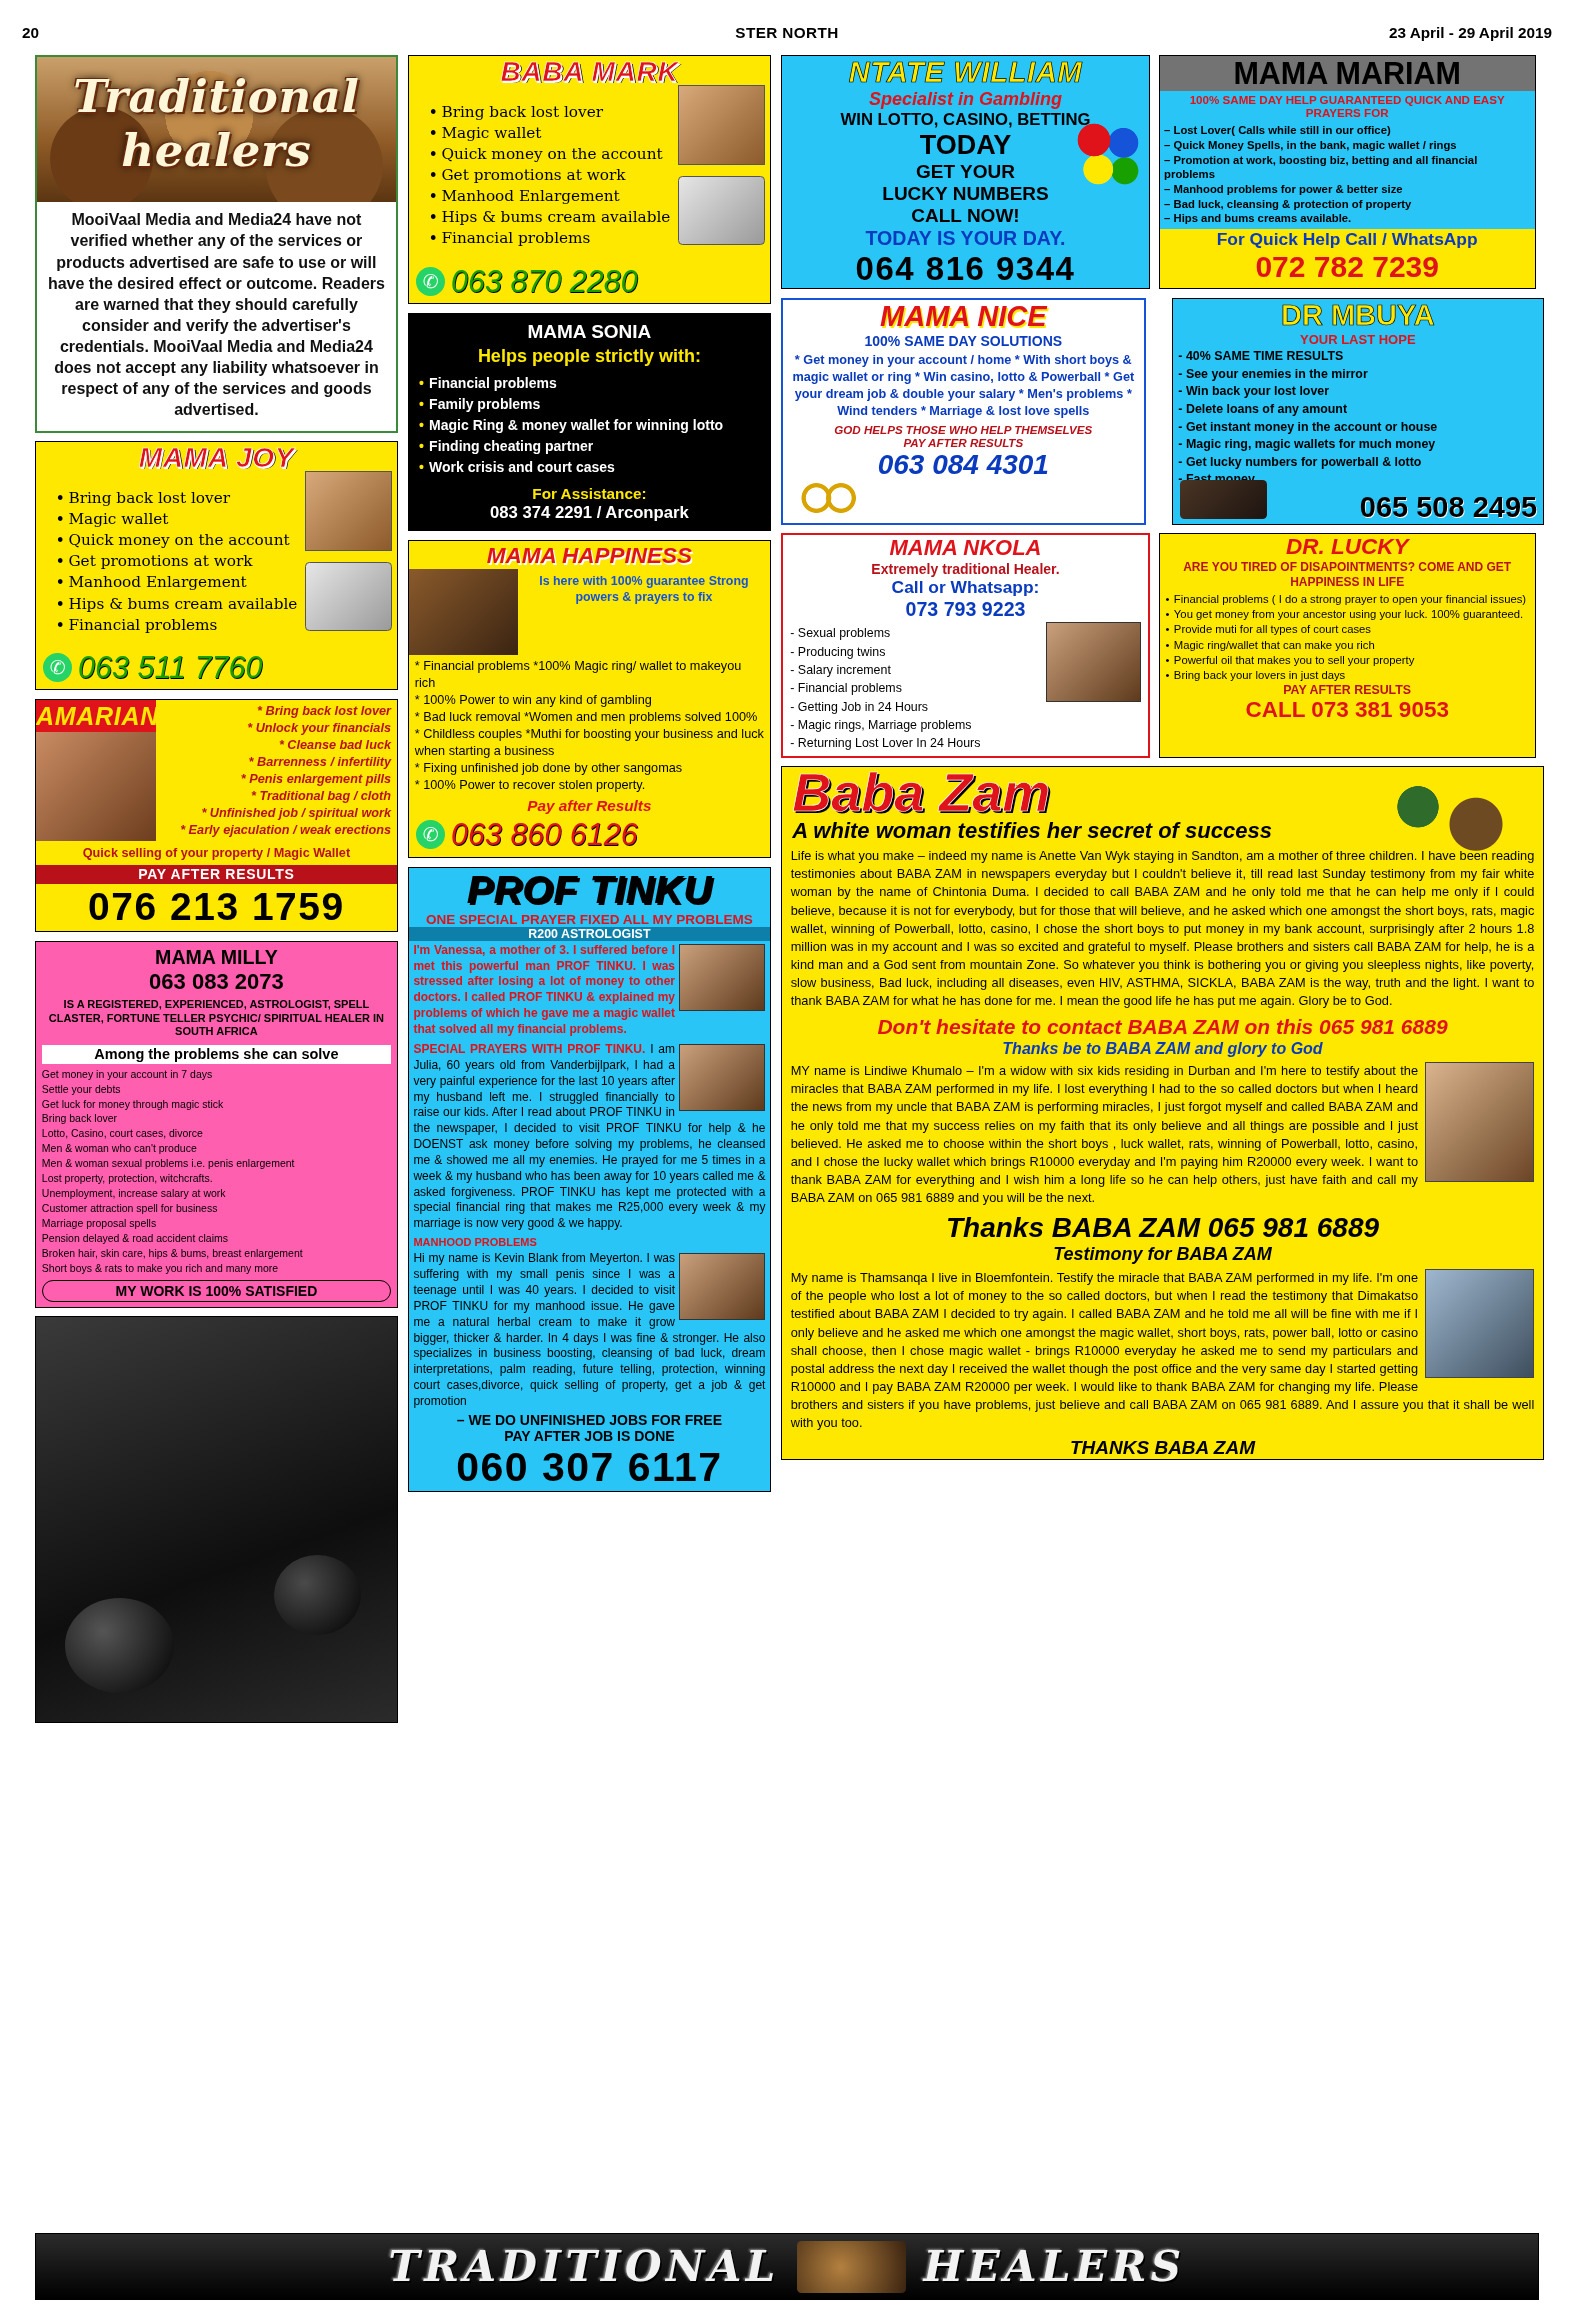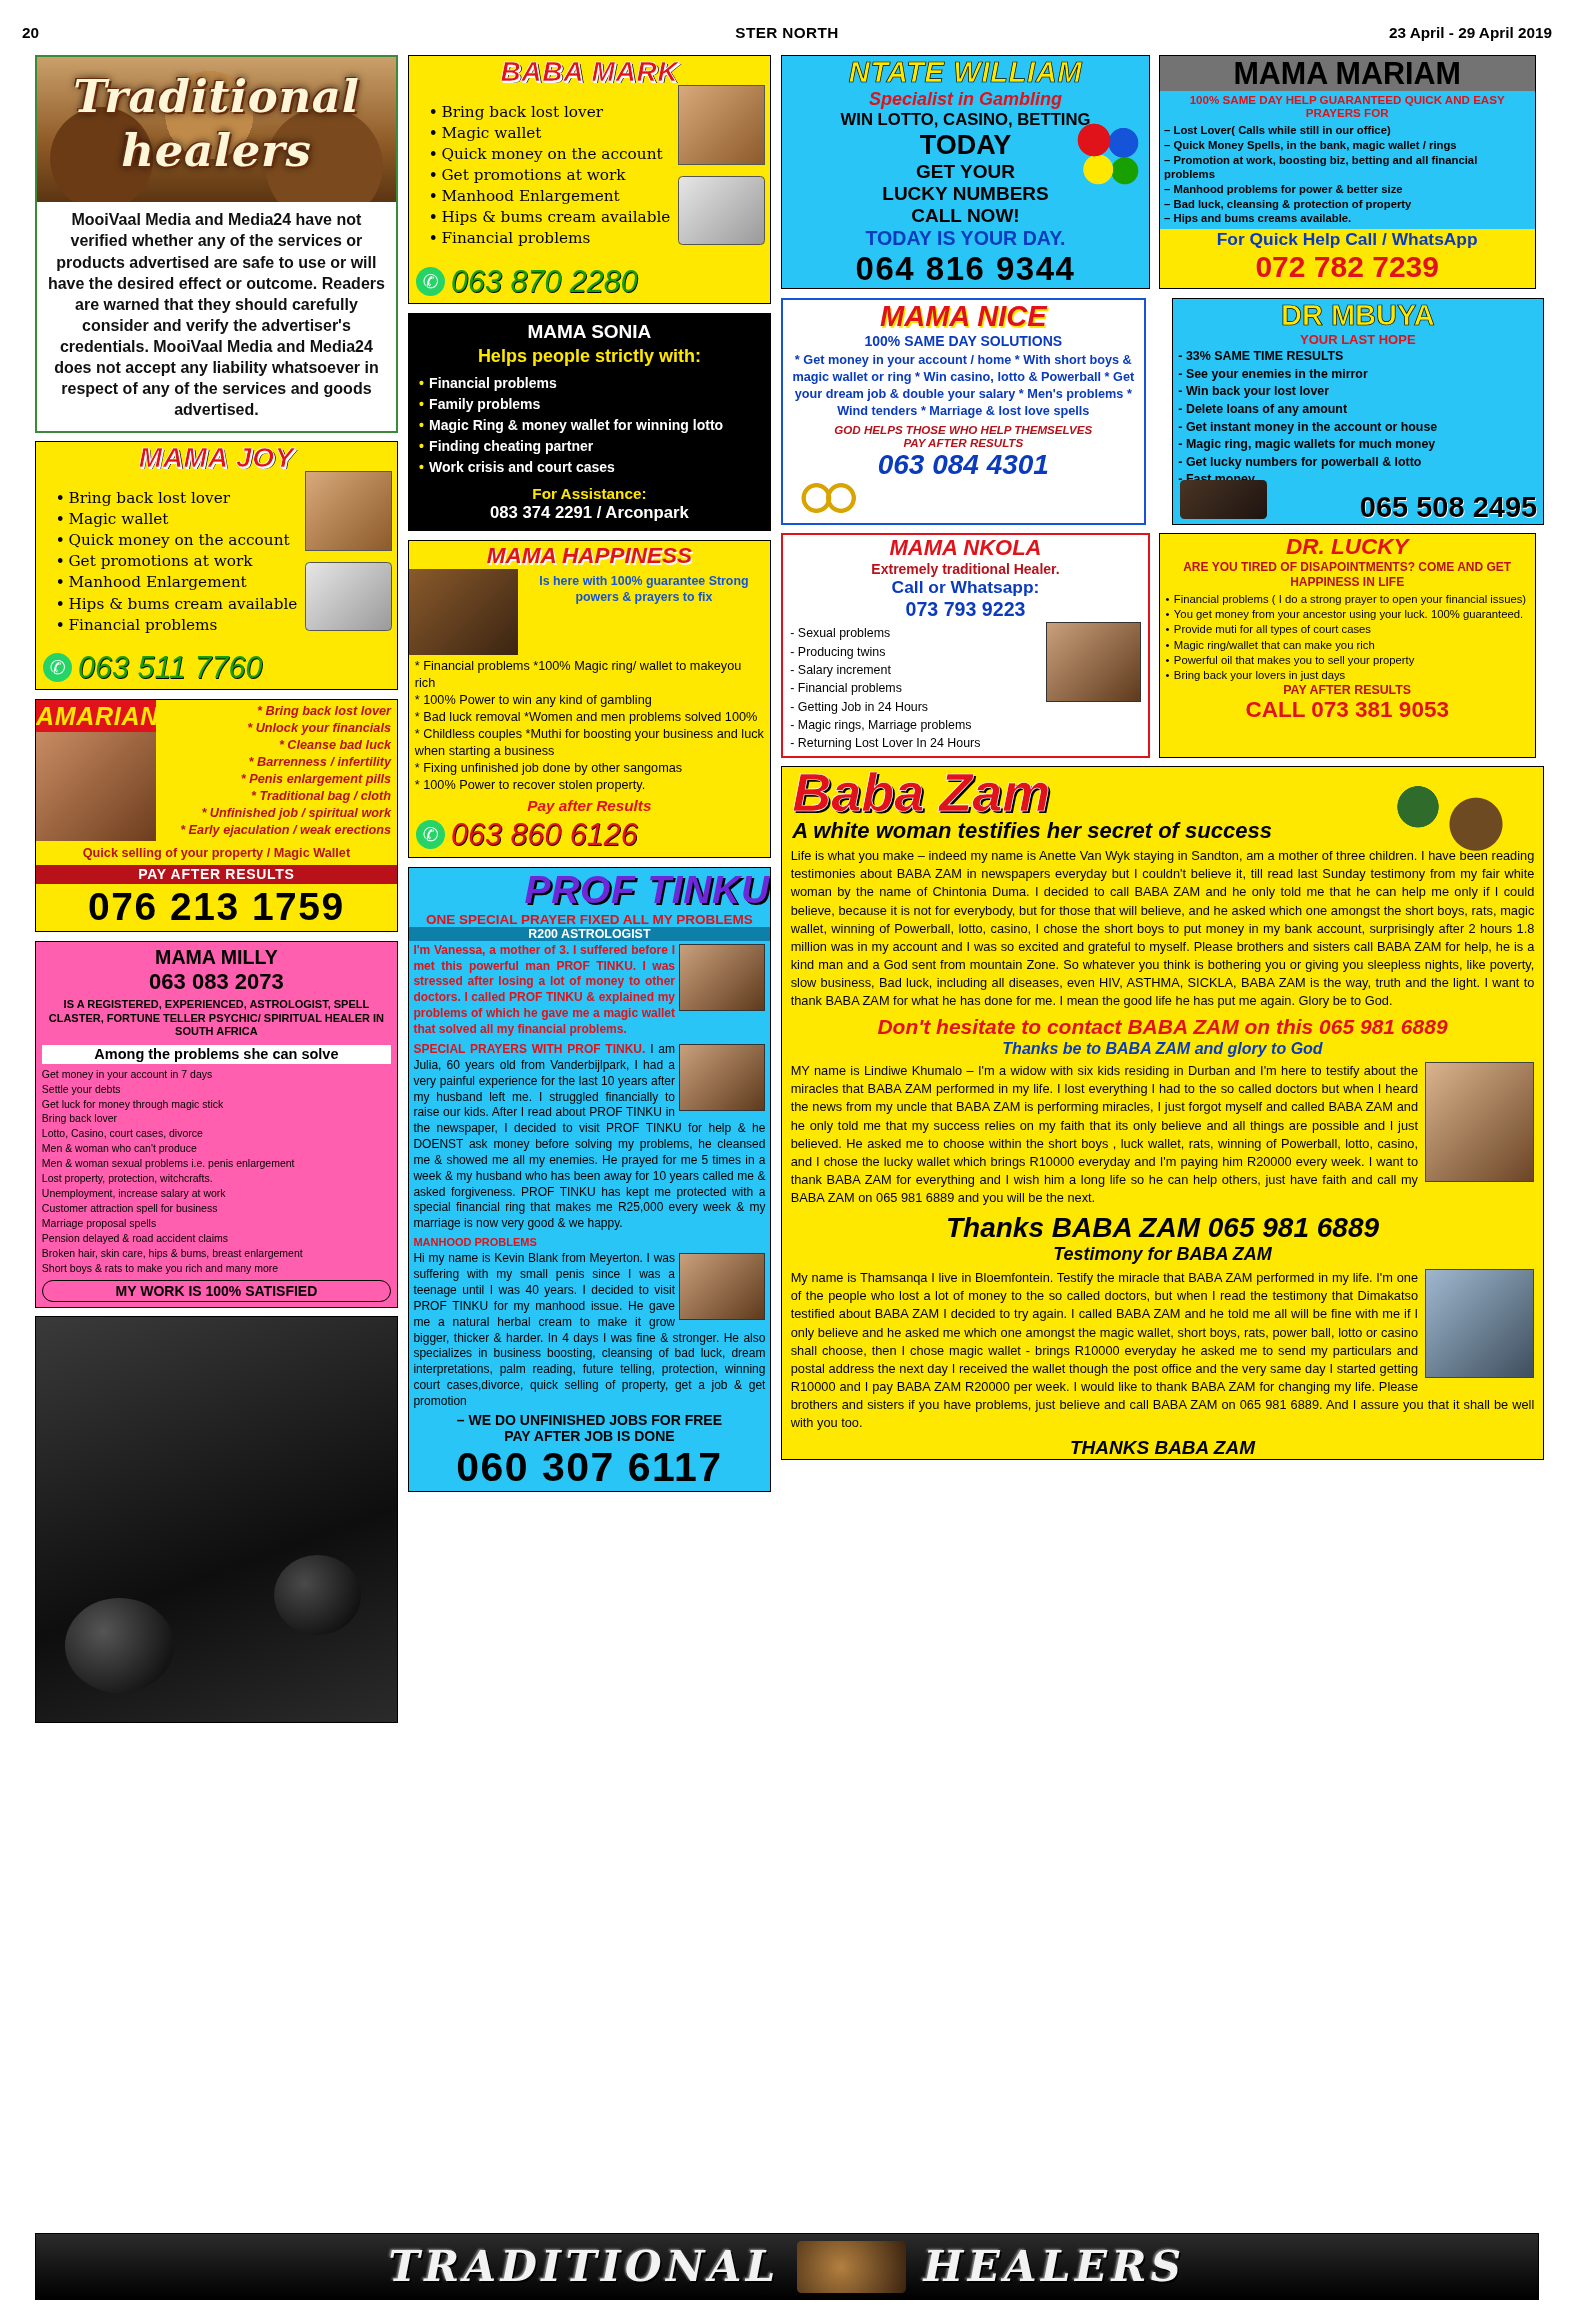--- a/index.html
+++ b/index.html
@@ -126,21 +126,21 @@
   .happy { background:#ffe800; }
   .happy .title { text-align:center; font-size:22.5px; font-weight:bold; font-style:italic; color:#e0121a; text-shadow:1.5px 1.5px 0 #fff; padding-top:1.5px;}
   .happy .row { display:flex; }
   .happy .photo { width:109px; height:86px; background:linear-gradient(135deg,#8a5a2b,#3b2412);}
   .happy .blue { flex:1; color:#1554d8; font-size:12.4px; font-weight:bold; text-align:center; padding:4.4px 2.9px; line-height:1.3;}
   .happy .items { font-size:12.7px; line-height:1.34; padding:2.9px 5.8px;}
   .happy .pay { text-align:center; color:#e0121a; font-size:15.3px; font-weight:bold; font-style:italic;}
 
   
   .tinku { background:#29c5f6; border:1.5px solid #000; }
-  .tinku .t1 { text-align:right; font-size:39px; font-weight:bold; font-style:italic; color:#6d28d9; text-shadow:2.2px 2.2px 0 #000; letter-spacing:0.7px;}
+  .tinku .t1 { text-align:center; font-size:39px; font-weight:bold; font-style:italic; color:#000000; text-shadow:2.2px 2.2px 0 #000; letter-spacing:0.7px;}
   .tinku .t2 { text-align:center; background:#29c5f6; color:#e0121a; font-size:13.5px; font-weight:bold;}
   .tinku .t3 { text-align:center; color:#fff; background:#0e7fa8; font-size:12.4px; font-weight:bold;}
   .tinku .para { font-size:12px; line-height:1.32; padding:2.2px 4.4px; text-align:justify;}
   .tinku .red { color:#e0121a; font-weight:bold;}
   .tinku .sect { font-size:11px; font-weight:bold; color:#e0121a; padding:1.5px 4.4px;}
   .tinku .free { text-align:center; font-size:14px; font-weight:bold; }
   .tinku .payjob { text-align:center; font-size:14px; font-weight:bold;}
   .tinku .bignum { text-align:center; font-size:41px; font-weight:bold; letter-spacing:1.5px;}
   .tphoto { float:right; width:86px; height:67px; margin:1.5px 0 1.5px 4.4px; background:linear-gradient(135deg,#caa07c,#5e3a1c); border:0.7px solid #333;}
 
@@ -453,21 +453,21 @@
             <div class="g">GOD HELPS THOSE WHO HELP THEMSELVES</div>
             <div class="g">PAY AFTER RESULTS</div>
             <div class="rings"></div>
             <div class="num">063 084 4301</div>
           </div>
 
           <div class="box mbuya" style="width:377px; position:relative;">
             <div class="h">DR MBUYA</div>
             <div class="s">YOUR LAST HOPE</div>
             <div class="items">
-              <div>- 33% SAME TIME RESULTS</div>
+              <div>- 40% SAME TIME RESULTS</div>
               <div>- See your enemies in the mirror</div>
               <div>- Win back your lost lover</div>
               <div>- Delete loans of any amount</div>
               <div>- Get instant money in the account or house</div>
               <div>- Magic ring, magic wallets for much money</div>
               <div>- Get lucky numbers for powerball &amp; lotto</div>
               <div>- Fast money</div>
             </div>
             <div class="walletimg"></div>
             <div class="num">065 508 2495</div>

